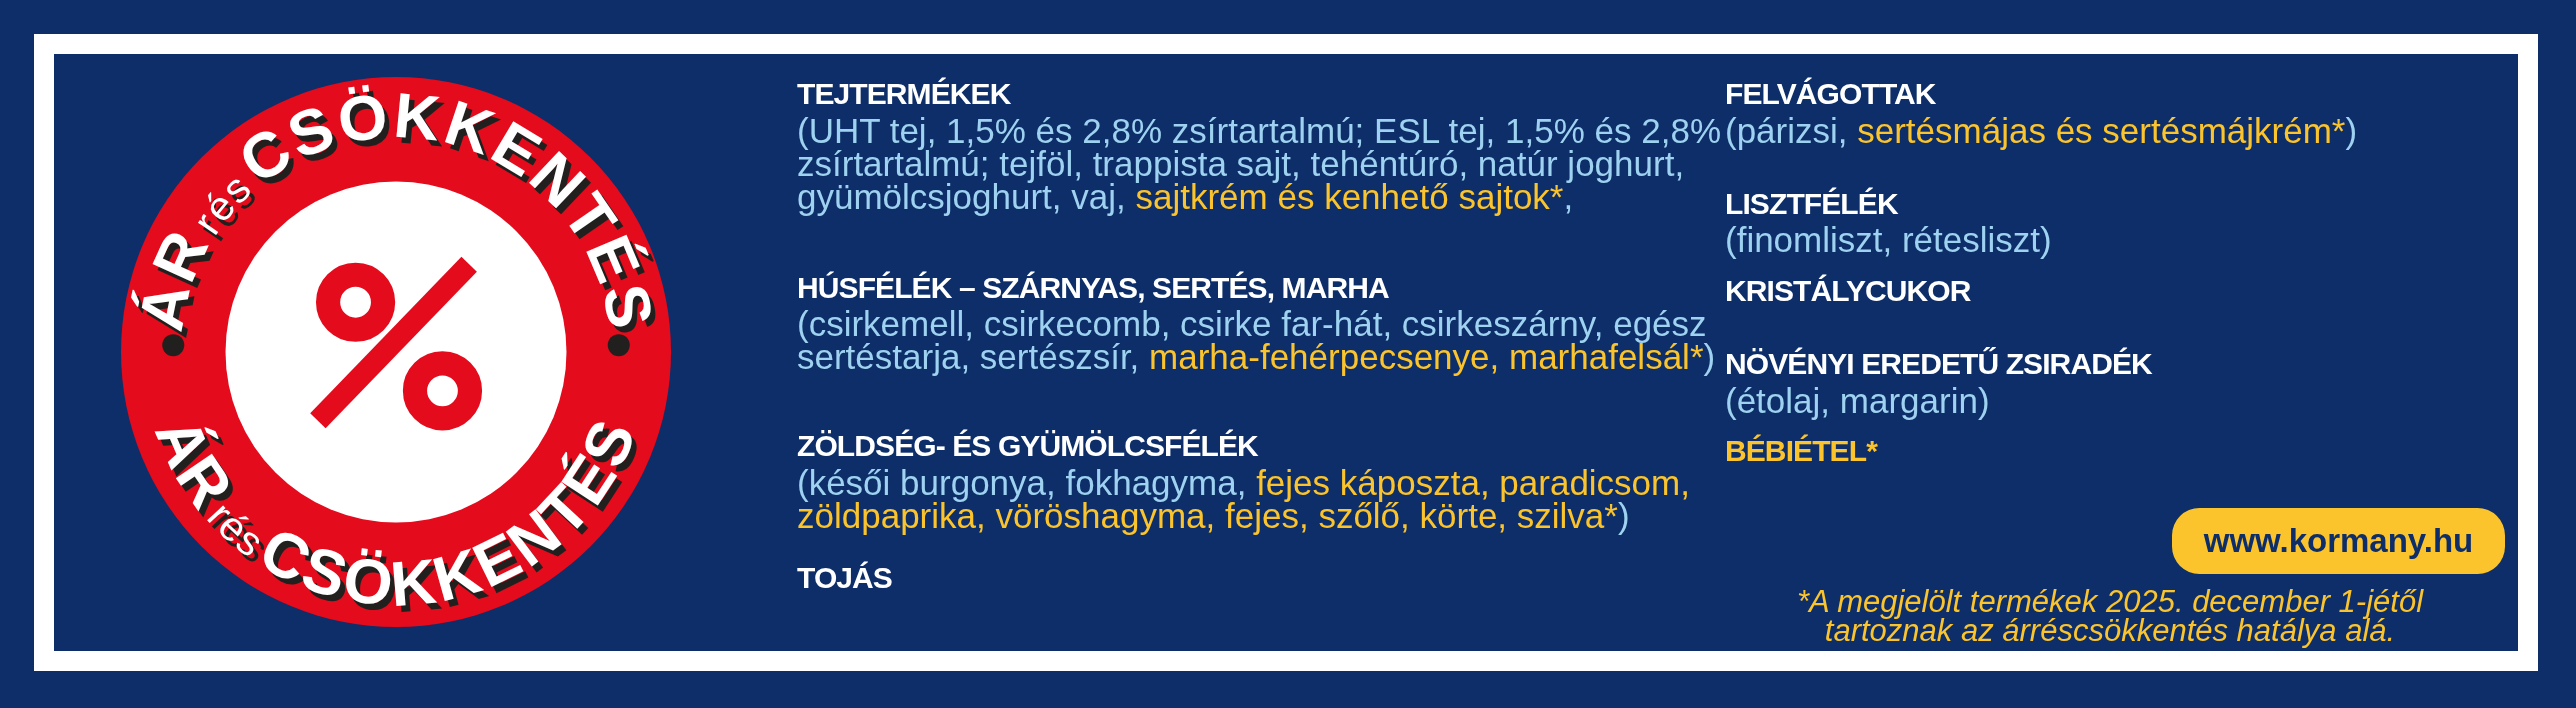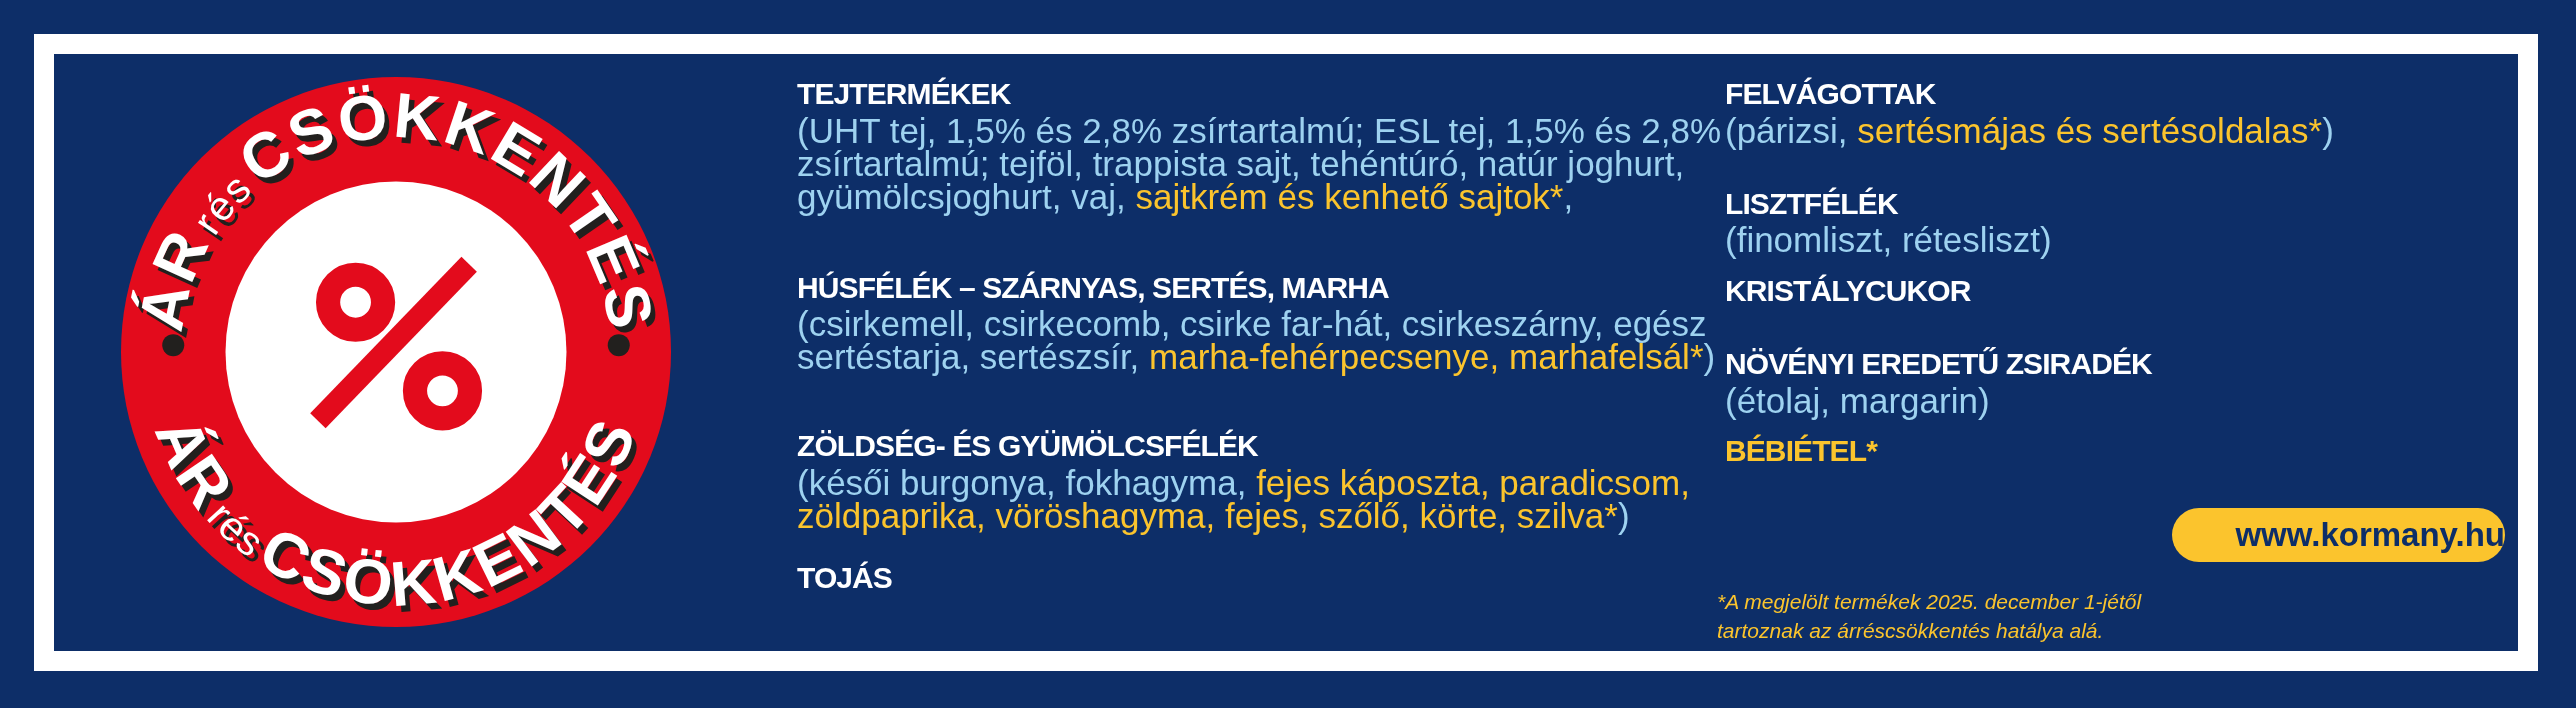--- a/index.html
+++ b/index.html
@@ -23,28 +23,28 @@
   .seg-blue{color:#9ed2f0;}
   .seg-yellow{color:#fbc42d;}
   #mcol .sec:nth-child(2){margin-top:57px;}
   #mcol .sec:nth-child(3){margin-top:55px;}
   #mcol .sec:nth-child(4){margin-top:27.5px;}
   #rcol .sec:nth-child(2){margin-top:39px;}
   #rcol .sec:nth-child(3){margin-top:17px;}
   #rcol .sec:nth-child(4){margin-top:37px;}
   #rcol .sec:nth-child(5){margin-top:16.3px;}
   
-  #kormany-btn{position:absolute;left:2172px;top:508px;width:333px;height:54px;
+  #kormany-btn{position:absolute;left:2172px;top:508px;width:333px;height:66px;
                background:#fbc42d;border-radius:27.5px;border:none;cursor:pointer;
                font-family:"Liberation Sans",sans-serif;
                font-size:33px;font-weight:bold;color:#0d2e68;line-height:54px;
-               text-align:right;padding:0;}
+               text-align:center;padding:0;}
   
-  #footnote{position:absolute;left:1717px;top:587px;width:786px;text-align:left;
-            font-size:21px;line-height:29px;font-style:italic;color:#fbc42d;}
+  #footnote{position:absolute;left:1717px;top:587px;width:786px;text-align:center;
+            font-size:31px;line-height:29px;font-style:italic;color:#fbc42d;}
   
   .arc-bold{font-family:"Liberation Sans",sans-serif;font-weight:bold;font-size:23px;
             letter-spacing:1px;}
   .arc-small{font-weight:normal;font-size:15px;letter-spacing:0.5px;}
   .arc-white{fill:#ffffff;}
   .arc-shadow{fill:#22201e;}
 </style>
 </head>
 <body>
 
@@ -110,21 +110,21 @@
       </div>
       <div class="sec">
         <div class="cat-heading">TOJÁS</div>
       </div>
     </div>
 
   <div id="rcol" class="col">
       <div class="sec">
         <div class="cat-heading">FELVÁGOTTAK</div>
         <div class="cat-body">
-          <div class="cat-line"><span class="seg-blue">(párizsi, </span><span class="seg-yellow">sertésmájas és sertésoldalas*</span><span class="seg-blue">)</span></div>
+          <div class="cat-line"><span class="seg-blue">(párizsi, </span><span class="seg-yellow">sertésmájas és sertésmájkrém*</span><span class="seg-blue">)</span></div>
         </div>
       </div>
       <div class="sec">
         <div class="cat-heading">LISZTFÉLÉK</div>
         <div class="cat-body">
           <div class="cat-line"><span class="seg-blue">(finomliszt, rétesliszt)</span></div>
         </div>
       </div>
       <div class="sec">
         <div class="cat-heading">KRISTÁLYCUKOR</div>

